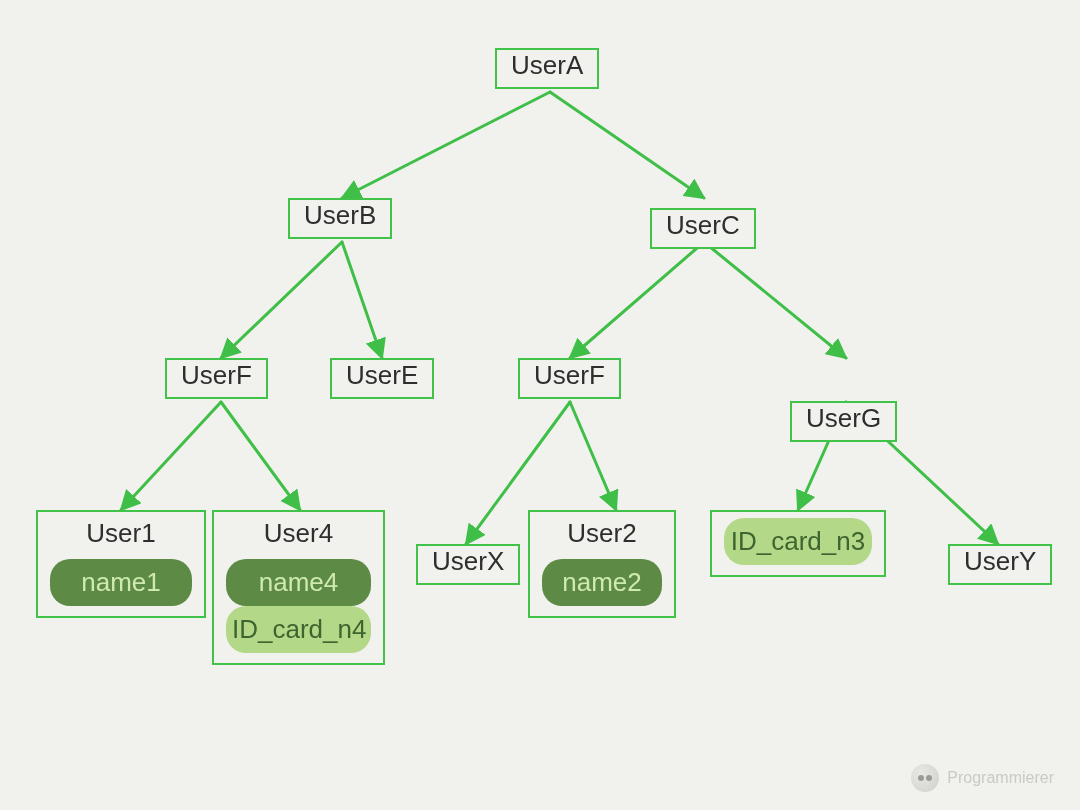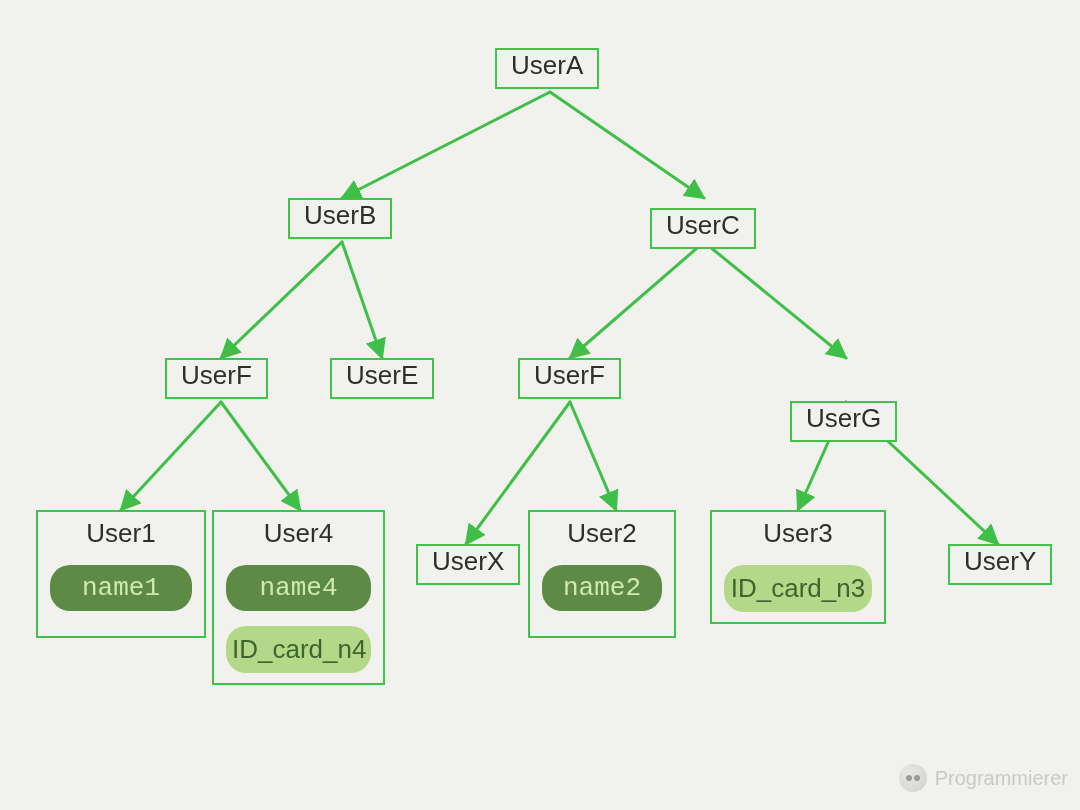--- a/index.html
+++ b/index.html
@@ -33,45 +33,44 @@
     position: absolute;
     border: 2.5px solid #41c34a;
     background: #f1f1ed;
     padding: 6px 8px 10px 8px;
     box-sizing: border-box;
     text-align: center;
   }
   .leaf-card .title {
     color: #2e2e2e;
     font-size: 26px;
-    margin-bottom: 16px;
+    margin-bottom: 10px;
   }
   .pill {
     border-radius: 20px;
     font-size: 26px;
     padding: 8px 6px;
     margin: 0 4px;
   }
   .pill.dark {
     background: #5d8b45;
     color: #cfe9b0;
-    margin-bottom: 15px;
-    font-family: Liberation Mono, monospace;
+    margin-bottom: 0;
   }
   .pill.light {
     background: #b3d988;
     color: #3e6430;
   }
   .watermark {
     position: absolute;
-    right: 12px;
+    right: 26px;
     bottom: 18px;
     color: #c9c9c6;
     font-family: Arial, sans-serif;
-    font-size: 20px;
+    font-size: 16px;
     display: flex;
     align-items: center;
     gap: 8px;
   }
   .watermark .wm-icon {
     width: 28px; height: 28px;
     border-radius: 50%;
     background: radial-gradient(circle at 35% 35%, #e8e8e5, #cfcfcb);
     display: flex; align-items: center; justify-content: center;
     position: relative;
@@ -151,20 +150,19 @@
 <div class="leaf-card" style="left:212px; top:510px; width:173px;">
   <div class="title">User4</div>
   <div class="pill dark">name4</div>
   <div class="pill light">ID_card_n4</div>
 </div>
 <div class="leaf-card" style="left:528px; top:510px; width:148px;">
   <div class="title">User2</div>
   <div class="pill dark">name2</div>
 </div>
 <div class="leaf-card" style="left:710px; top:510px; width:176px;">
-  <div class="title">User3</div>
   <div class="pill light">ID_card_n3</div>
 </div>
 
 <div class="watermark">
   <span class="wm-icon"></span>
   <span>Programmierer</span>
 </div>
 
 </body></html>

